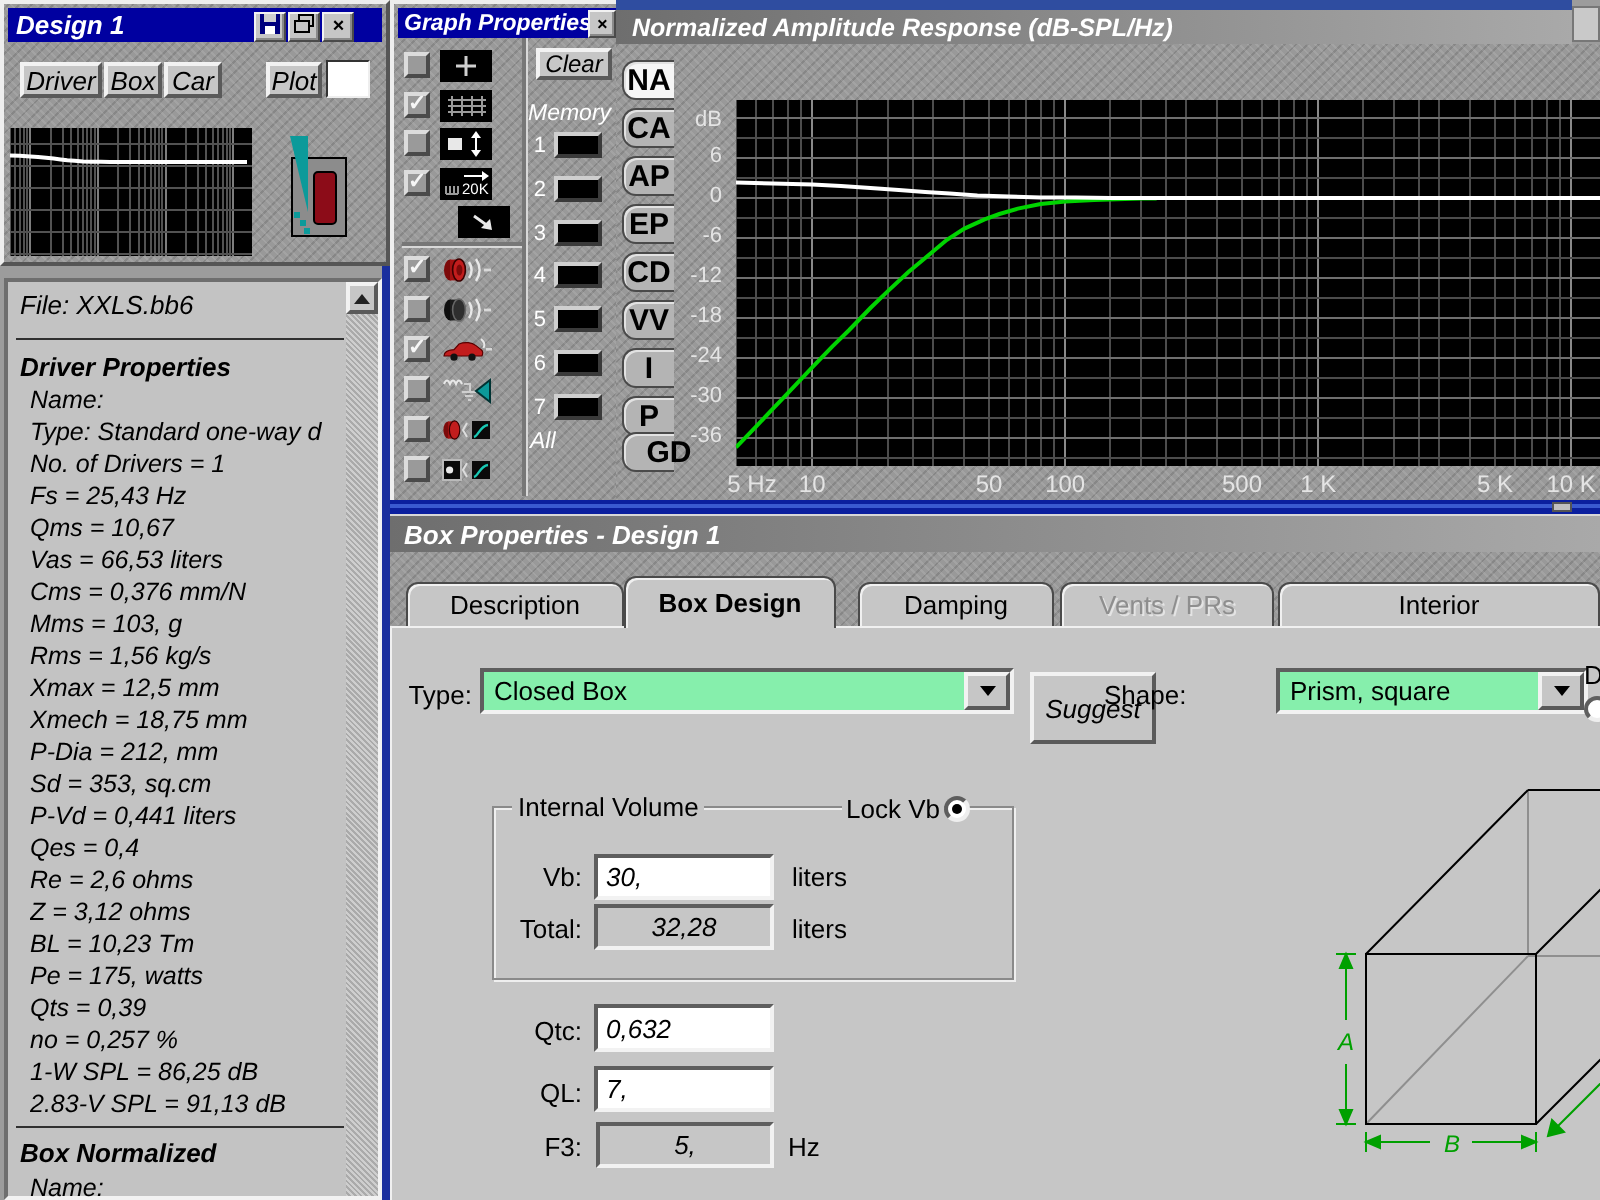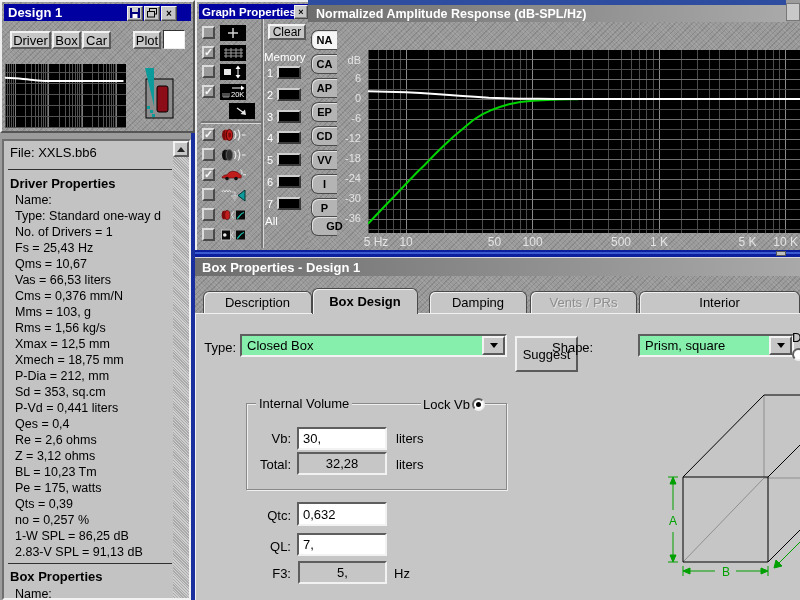--- a/index.html
+++ b/index.html
@@ -1,41 +1,41 @@
 <!DOCTYPE html>
 <html><head>
 <meta charset="utf-8">
 <style>
   html,body{margin:0;padding:0;}
   #screen{position:relative;width:800px;height:600px;overflow:hidden;background:#9c9c9c;
     font-family:"Liberation Sans",sans-serif;color:#000;}
   .tex{background-color:#999;
     background-image:repeating-linear-gradient(45deg,rgba(255,255,255,.10) 0 1px,transparent 1px 3px),
     repeating-linear-gradient(-45deg,rgba(0,0,0,.12) 0 1px,transparent 1px 4px);}
-  .abs{position:absolute;}
+  .abs{position:absolute;font-style:italic;}
   .raised{border:2px solid;border-color:#eeeeee #555555 #555555 #eeeeee;}
   .btn{background:#c6c6c6;border:2px solid;border-color:#f2f2f2 #5a5a5a #5a5a5a #f2f2f2;
     font-size:13px;display:flex;align-items:center;justify-content:center;box-sizing:border-box;cursor:default;}
   .ttl-navy{background:#0000a0;color:#fff;font-weight:bold;display:flex;align-items:center;}
   .ttl-gray{background:linear-gradient(90deg,#6e6e6e,#a9a9a9);color:#fff;font-weight:bold;
     display:flex;align-items:center;}
   .field{box-sizing:border-box;border:2px solid;border-color:#5e5e5e #f2f2f2 #f2f2f2 #5e5e5e;
     font-size:13px;font-family:"Liberation Sans",sans-serif;}
   .field.white{background:#fff;}
   .field.gray{background:#c6c6c6;text-align:center;}
   input.field{padding:2px 4px;outline:none;}
   .lbl{font-size:13px;position:absolute;}
   .r{text-align:right;}
   .prop-line{font-size:12.5px;line-height:16px;white-space:nowrap;overflow:hidden;}
   .cb{position:absolute;width:13px;height:13px;box-sizing:border-box;background:#9a9a9a;
     border:2px solid;border-color:#dcdcdc #4a4a4a #4a4a4a #dcdcdc;color:#f6f6f6;
     font-size:11px;font-weight:bold;line-height:8px;text-align:center;}
   .gtab{position:absolute;left:311px;width:26px;height:20px;box-sizing:border-box;
     background:#b4b4b4;border:1px solid #4a4a4a;border-right:none;border-radius:7px 0 0 7px;
-    box-shadow:inset 1px 1px 0 #e2e2e2;font-size:11px;font-weight:bold;
+    box-shadow:inset 1px 1px 0 #e2e2e2;font-size:15px;font-weight:bold;
     display:flex;align-items:center;justify-content:center;}
   .gtab.on{background:#f6f6f6;}
   .btab{position:absolute;box-sizing:border-box;background:#c6c6c6;border:1px solid #4a4a4a;
     border-bottom:none;border-radius:6px 6px 0 0;box-shadow:inset 1px 1px 0 #f0f0f0;
     font-size:13px;display:flex;align-items:center;justify-content:center;}
   .btab.on{font-weight:bold;z-index:3;}
   .btab.dis{color:#8e8e8e;text-shadow:1px 1px 0 #e4e4e4;}
   .combo{position:absolute;box-sizing:border-box;background:#86efac;border:2px solid;
     border-color:#5e5e5e #f2f2f2 #f2f2f2 #5e5e5e;font-size:13px;display:flex;align-items:center;}
   .combo .val{flex:1;padding-left:5px;white-space:nowrap;overflow:hidden;}
@@ -185,21 +185,21 @@
         <div class="prop-line">Re =  2,6 ohms</div>
         <div class="prop-line">Z =  3,12 ohms</div>
         <div class="prop-line">BL =  10,23 Tm</div>
         <div class="prop-line">Pe =  175, watts</div>
         <div class="prop-line">Qts =  0,39</div>
         <div class="prop-line">no =  0,257 %</div>
         <div class="prop-line">1-W SPL =  86,25 dB</div>
         <div class="prop-line">2.83-V SPL =  91,13 dB</div>
       </div>
     <div class="hr" style="left:4px;top:422px;width:164px;"></div>
-    <div class="lbl" style="left:6px;top:428px;font-size:13px;font-weight:bold;">Box Properties</div>
+    <div class="lbl" style="left:6px;top:428px;font-size:13px;font-weight:bold;">Box Normalized</div>
     <div class="lbl" style="left:11px;top:446px;font-size:12.5px;">Name:</div>
 
     <div class="abs" style="right:0;top:0;width:16px;height:457px;background-image:repeating-linear-gradient(45deg,#cecece 0 1px,#aaaaaa 1px 2px);">
       <div class="btn abs" style="left:0;top:0;width:16px;height:16px;">
         <span class="tri-up" style="border-bottom-color:#222;"></span>
       </div>
     </div>
   </div>
 
   <div class="abs tex raised" style="left:195px;top:0;width:113px;height:250px;">

